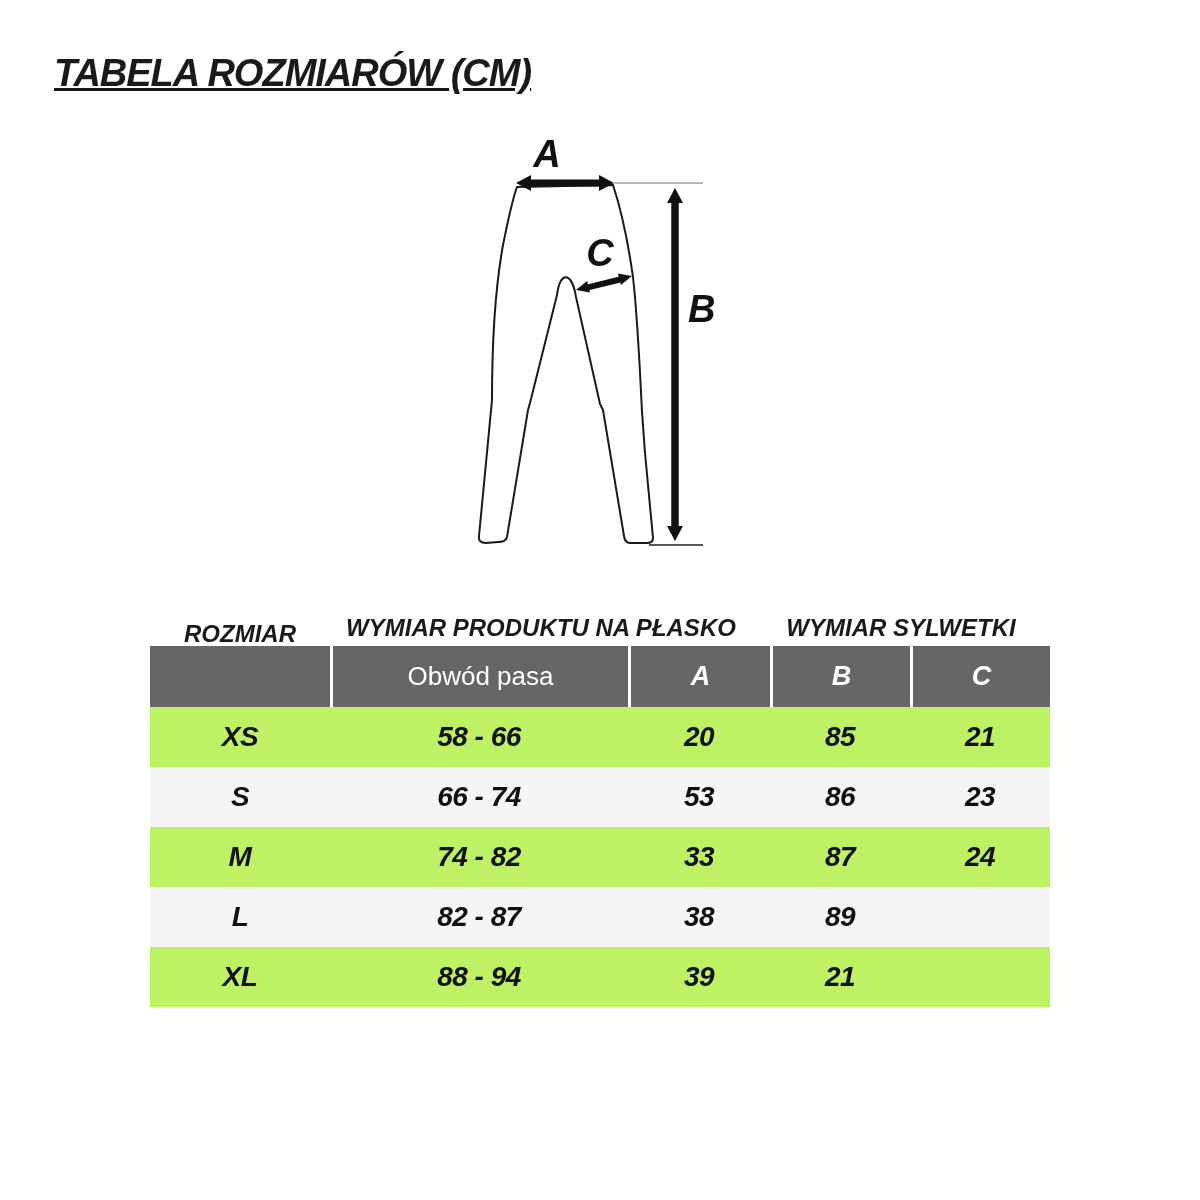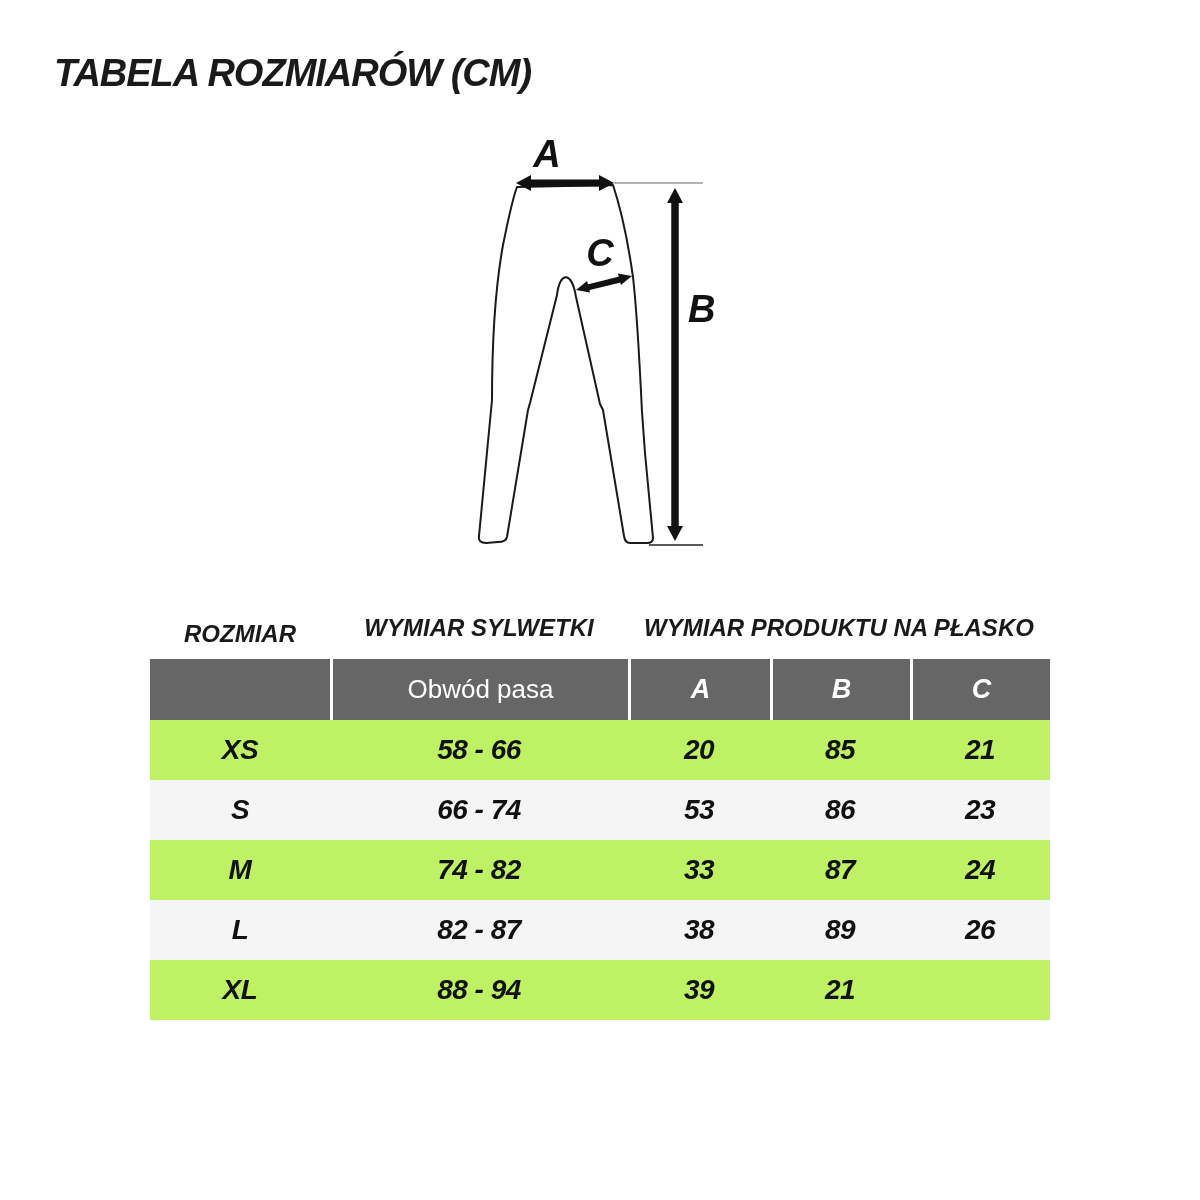--- a/index.html
+++ b/index.html
@@ -19,20 +19,21 @@
   .page-title {
     position: absolute;
     left: 54px;
     top: 52px;
     font-size: 38px;
     font-weight: bold;
     font-style: italic;
     letter-spacing: -1px;
     color: #1a1a1a;
     white-space: nowrap;
+    text-decoration: underline;
   }
   .diagram-svg {
     position: absolute;
     left: 440px;
     top: 130px;
     width: 300px;
     height: 430px;
   }
   .diagram-svg text {
     font-family: "Liberation Sans", sans-serif;
@@ -57,21 +58,20 @@
     font-weight: bold;
     font-style: italic;
     color: #1a1a1a;
     white-space: nowrap;
   }
   .gh1 { width: 180px; margin-top: 12px; }
   .gh2 { width: 298px; }
   .gh3 { width: 422px; }
   .head-row {
     display: flex;
-    margin-top: 13px;
     height: 61px;
     background: #666666;
   }
   .head-cell {
     display: flex;
     align-items: center;
     justify-content: center;
     box-sizing: border-box;
     color: #ffffff;
     height: 100%;
@@ -166,22 +166,22 @@
 
     <text x="547" y="167" text-anchor="middle" font-size="38">A</text>
     <text x="688" y="322" font-size="38">B</text>
     <text x="600" y="266" text-anchor="middle" font-size="38">C</text>
   </svg>
 
   <div class="size-table">
 
     <div class="group-headers">
       <div class="group-header gh1">ROZMIAR</div>
+      <div class="group-header gh3">WYMIAR PRODUKTU NA PŁASKO</div>
       <div class="group-header gh2">WYMIAR SYLWETKI</div>
-      <div class="group-header gh3">WYMIAR PRODUKTU NA PŁASKO</div>
     </div>
 
     <div class="head-row">
       <div class="head-cell c1"></div>
       <div class="head-cell c2 divided head-label">Obwód pasa</div>
       <div class="head-cell c3 divided head-abc">A</div>
       <div class="head-cell c4 divided head-abc">B</div>
       <div class="head-cell c5 divided head-abc">C</div>
     </div>
 
@@ -207,21 +207,20 @@
       <div class="cell c3">33</div>
       <div class="cell c4">87</div>
       <div class="cell c5">24</div>
     </div>
 
     <div class="row stripe">
       <div class="cell c1">L</div>
       <div class="cell c2">82 - 87</div>
       <div class="cell c3">38</div>
       <div class="cell c4">89</div>
-      <div class="cell c5">26</div>
     </div>
 
     <div class="row">
       <div class="cell c1">XL</div>
       <div class="cell c2">88 - 94</div>
       <div class="cell c3">39</div>
       <div class="cell c5">21</div>
     </div>
 
   </div>

